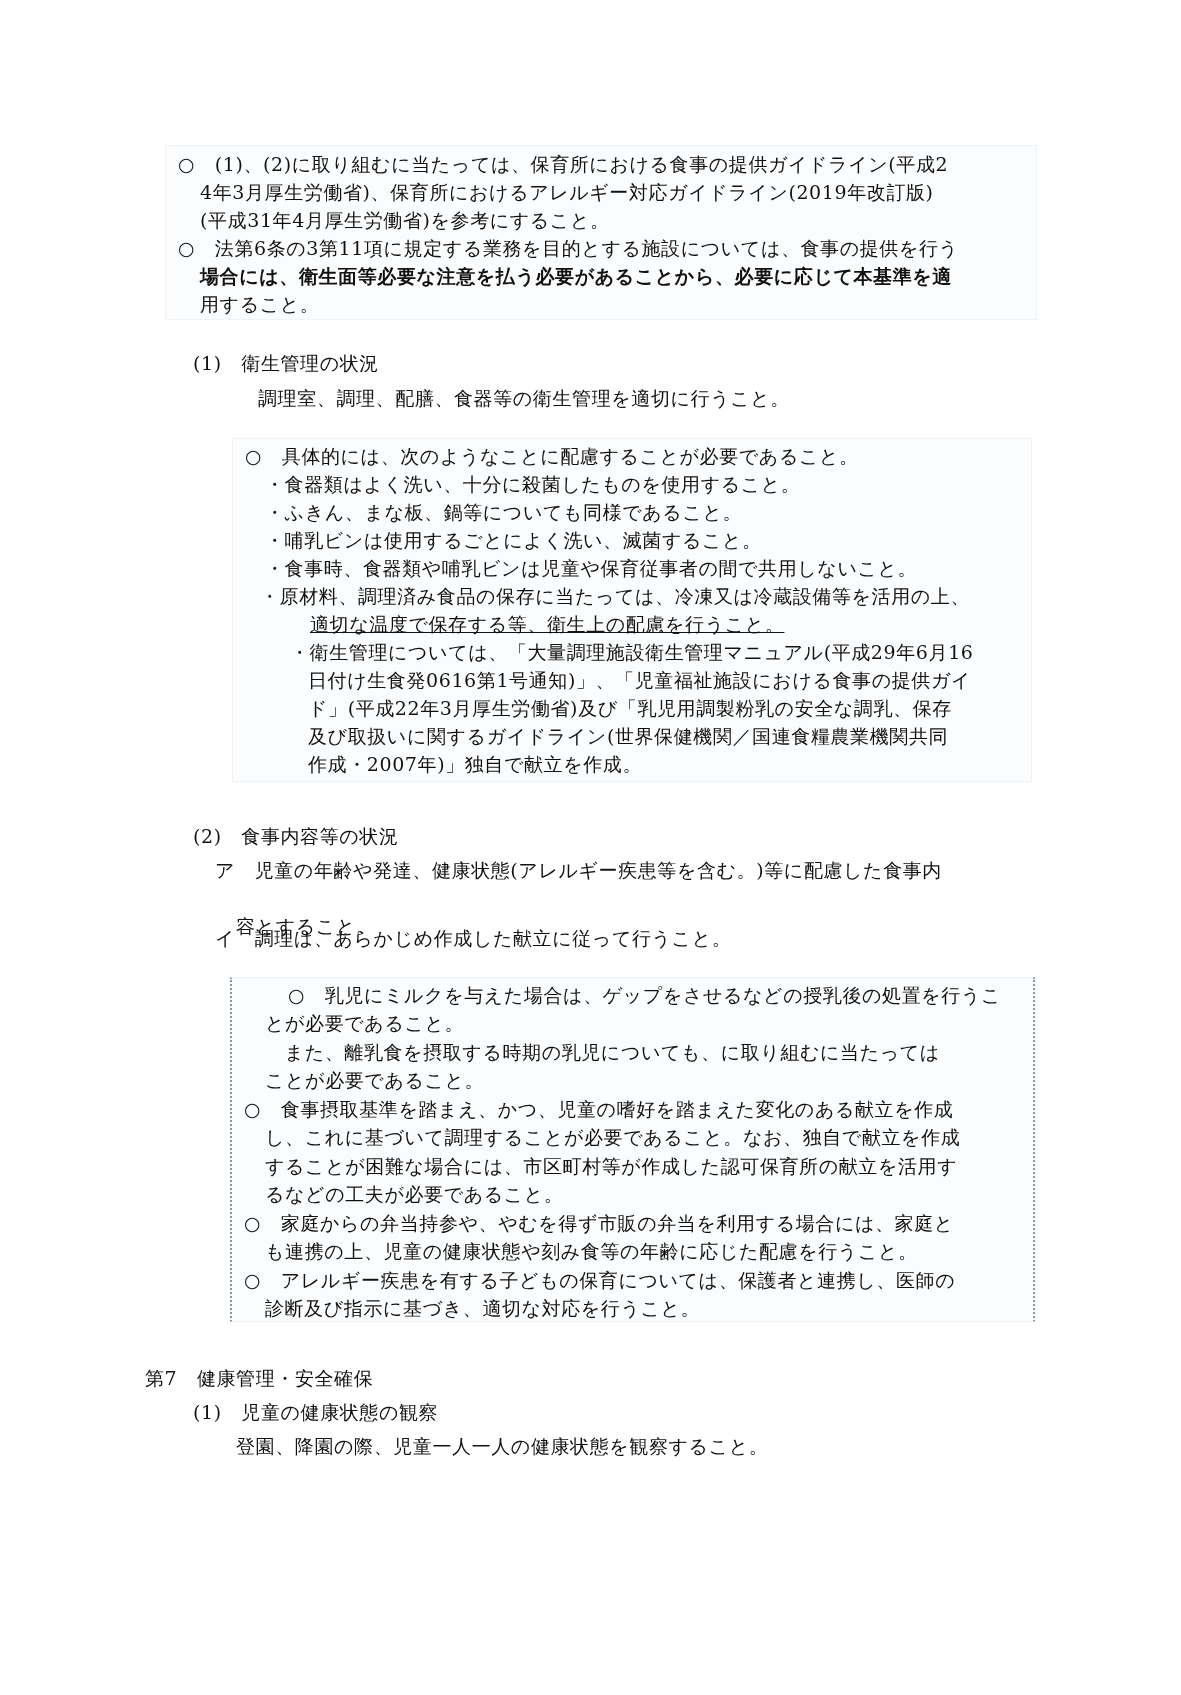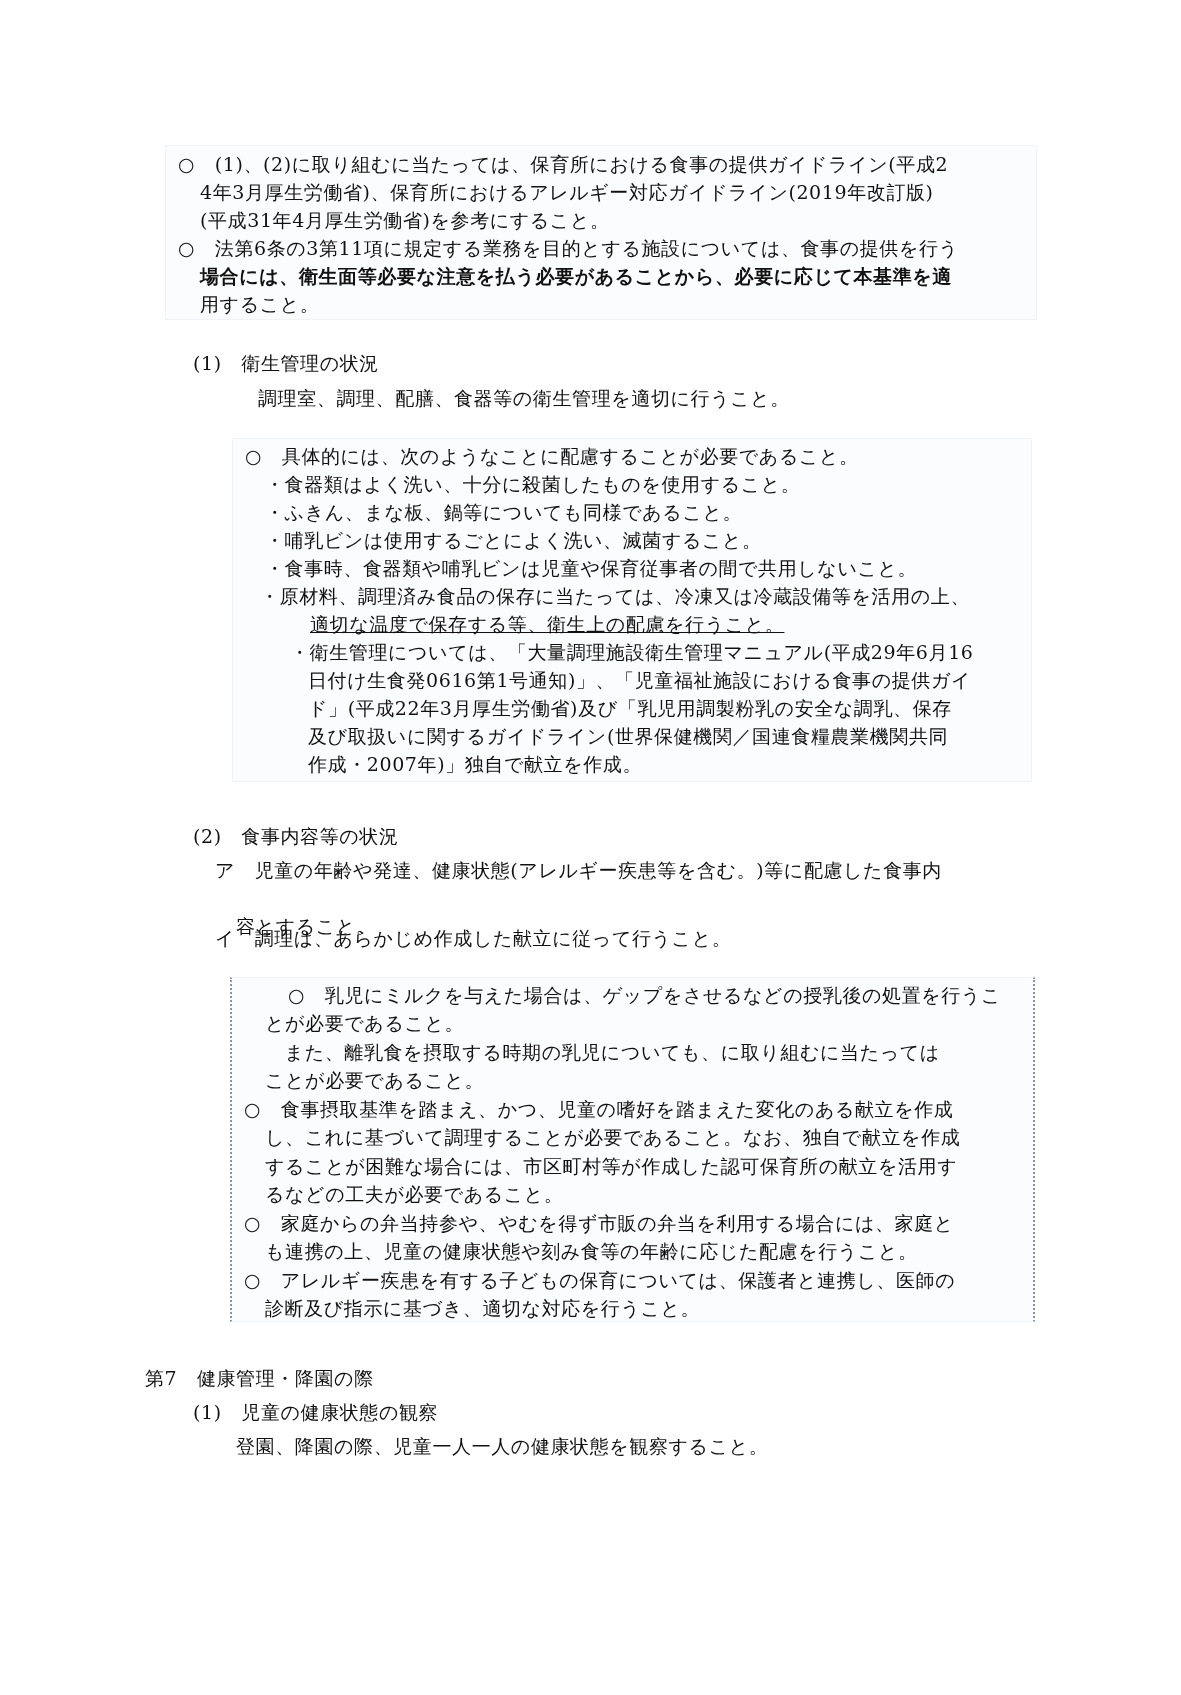--- a/index.html
+++ b/index.html
@@ -61,15 +61,15 @@
 <div class="line" style="left:265px; top:1066px;">ことが必要であること。</div>
 <div class="line" style="left:244px; top:1095px;">○　食事摂取基準を踏まえ、かつ、児童の嗜好を踏まえた変化のある献立を作成</div>
 <div class="line" style="left:265px; top:1123px;">し、これに基づいて調理することが必要であること。なお、独自で献立を作成</div>
 <div class="line" style="left:265px; top:1152px;">することが困難な場合には、市区町村等が作成した認可保育所の献立を活用す</div>
 <div class="line" style="left:265px; top:1180px;">るなどの工夫が必要であること。</div>
 <div class="line" style="left:244px; top:1209px;">○　家庭からの弁当持参や、やむを得ず市販の弁当を利用する場合には、家庭と</div>
 <div class="line" style="left:265px; top:1237px;">も連携の上、児童の健康状態や刻み食等の年齢に応じた配慮を行うこと。</div>
 <div class="line" style="left:244px; top:1266px;">○　アレルギー疾患を有する子どもの保育については、保護者と連携し、医師の</div>
 <div class="line" style="left:265px; top:1294px;">診断及び指示に基づき、適切な対応を行うこと。</div>
 
-<div class="line" style="left:145px; top:1364px;">第7　健康管理・降園の際</div>
+<div class="line" style="left:145px; top:1364px;">第7　健康管理・安全確保</div>
 <div class="line" style="left:193px; top:1398px;">(1)　児童の健康状態の観察</div>
 <div class="line" style="left:236px; top:1432px;">登園、降園の際、児童一人一人の健康状態を観察すること。</div>
 
 </body></html>

